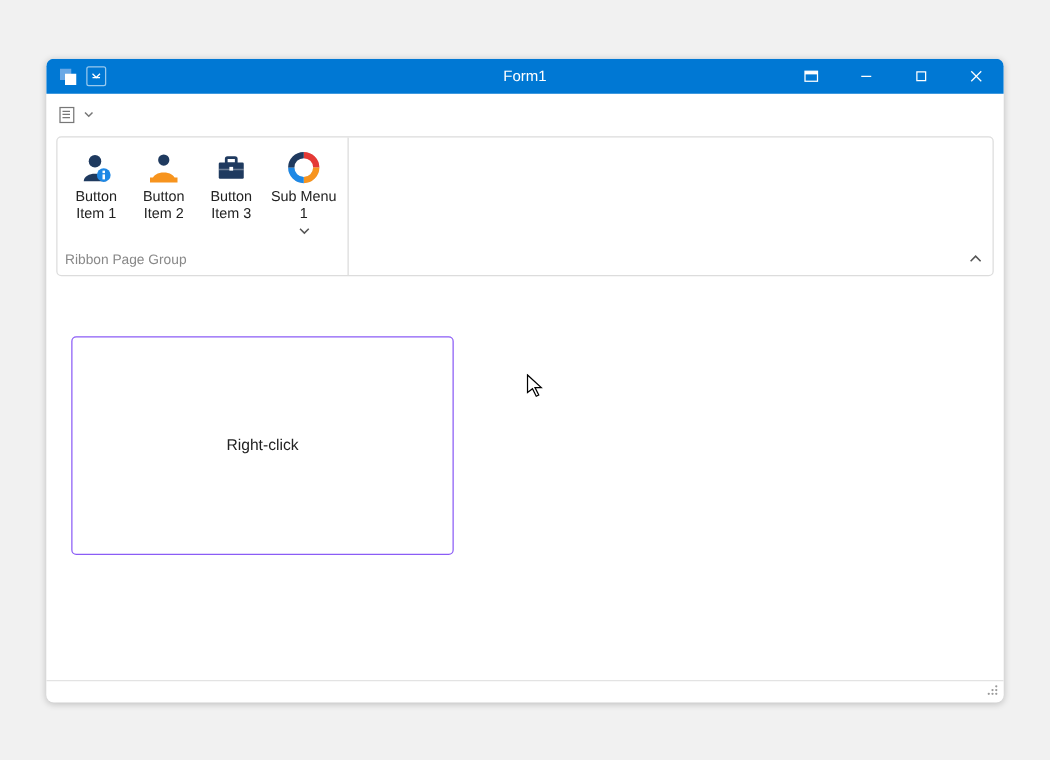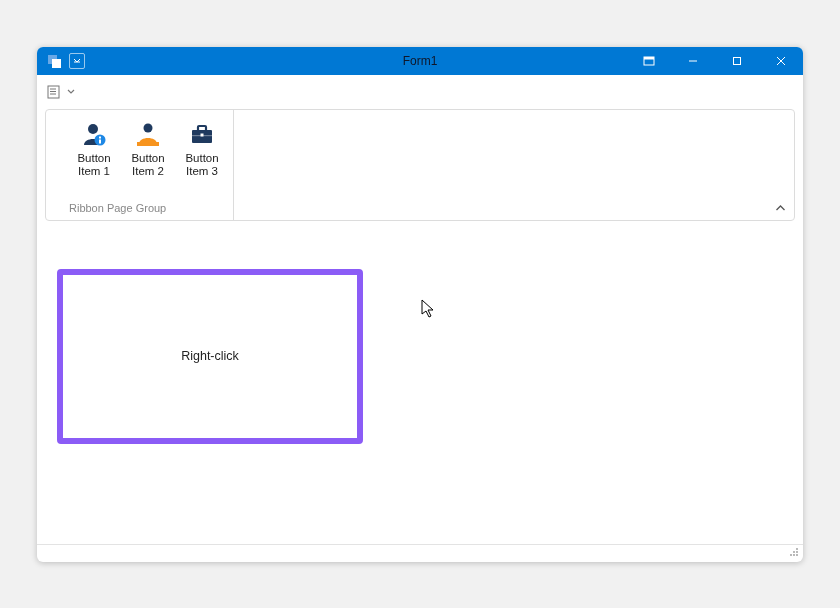--- a/index.html
+++ b/index.html
@@ -45,21 +45,21 @@
     display:flex; align-items:center; justify-content:center;
     color:#fff;
     font-size:8px;
   }
   .tb-title {
     position:absolute;
     left:0; right:0;
     text-align:center;
     pointer-events:none;
     font-size:12px;
-    color:#0f172a;
+    color:#ffffff;
   }
   .tb-right {
     margin-left:auto;
     display:flex;
     align-items:stretch;
     height:100%;
   }
   .tb-btn {
     width:44px;
     display:flex;
@@ -101,21 +101,20 @@
     background:#0078d4;
     border-radius:2px;
   }
 
   .ribbon-panel {
     border: 1px solid #dcdcdc;
     border-radius: 4px;
     display:flex;
     position:relative;
     min-height: 112px;
-    padding-left: 17px;
   }
   .ribbon-group {
     border-right:1px solid #dcdcdc;
     padding: 8px 6px 2px 6px;
     display:flex;
     flex-direction:column;
   }
   .group-items {
     display:flex;
     gap:4px;
@@ -167,21 +166,21 @@
     flex:1;
     position:relative;
     padding: 8px;
   }
   .panel-box {
     position:absolute;
     left: 20px;
     top: 48px;
     width: 306px;
     height: 175px;
-    border:6px solid #8b5cf6;
+    border:1px solid #8b5cf6;
     border-radius:4px;
     display:flex;
     align-items:center;
     justify-content:center;
     color:#222;
     font-size:12.5px;
   }
   .cursor {
     position:absolute;
     left: 384px;
@@ -299,20 +298,37 @@
                 <rect x="4" y="9" width="20" height="13" rx="1" fill="#1f3a5f"></rect>
                 <rect x="10" y="5" width="8" height="5" rx="1" fill="none" stroke="#1f3a5f" stroke-width="2.2"></rect>
                 <rect x="4" y="14" width="20" height="1.2" fill="#ffffff" opacity="0.35"></rect>
                 <rect x="12.5" y="12.5" width="3" height="3" fill="#ffffff"></rect>
               </svg>
             </span>
             <span class="label">Button
 Item 3</span>
           </div>
 
+          <div class="ritem" style="width:58px">
+            <span class="icon">
+              <svg width="28" height="26" viewBox="0 0 28 26">
+                <circle cx="14" cy="13" r="10" fill="none" stroke="#e0e0e0" stroke-width="5"></circle>
+                <path d="M14 3 A10 10 0 0 1 24 13" fill="none" stroke="#e53935" stroke-width="5"></path>
+                <path d="M24 13 A10 10 0 0 1 14 23" fill="none" stroke="#f7941e" stroke-width="5"></path>
+                <path d="M14 23 A10 10 0 0 1 4 13" fill="none" stroke="#1e88e5" stroke-width="5"></path>
+                <path d="M4 13 A10 10 0 0 1 14 3" fill="none" stroke="#1f3a5f" stroke-width="5"></path>
+              </svg>
+            </span>
+            <span class="label">Sub Menu 1</span>
+            <span class="chev">
+              <svg width="9" height="6" viewBox="0 0 9 6">
+                  <path d="M1 1 L4.5 4.5 L8 1" fill="none" stroke="#555" stroke-width="1.2"></path>
+                </svg>
+            </span>
+          </div>
 
         </div>
         <div class="group-caption">Ribbon Page Group</div>
       </div>
 
       <div class="collapse-chev">
         <svg width="11" height="8" viewBox="0 0 11 8">
             <path d="M1.5 6 L5.5 2 L9.5 6" fill="none" stroke="#555" stroke-width="1.3"></path>
           </svg>
       </div>

